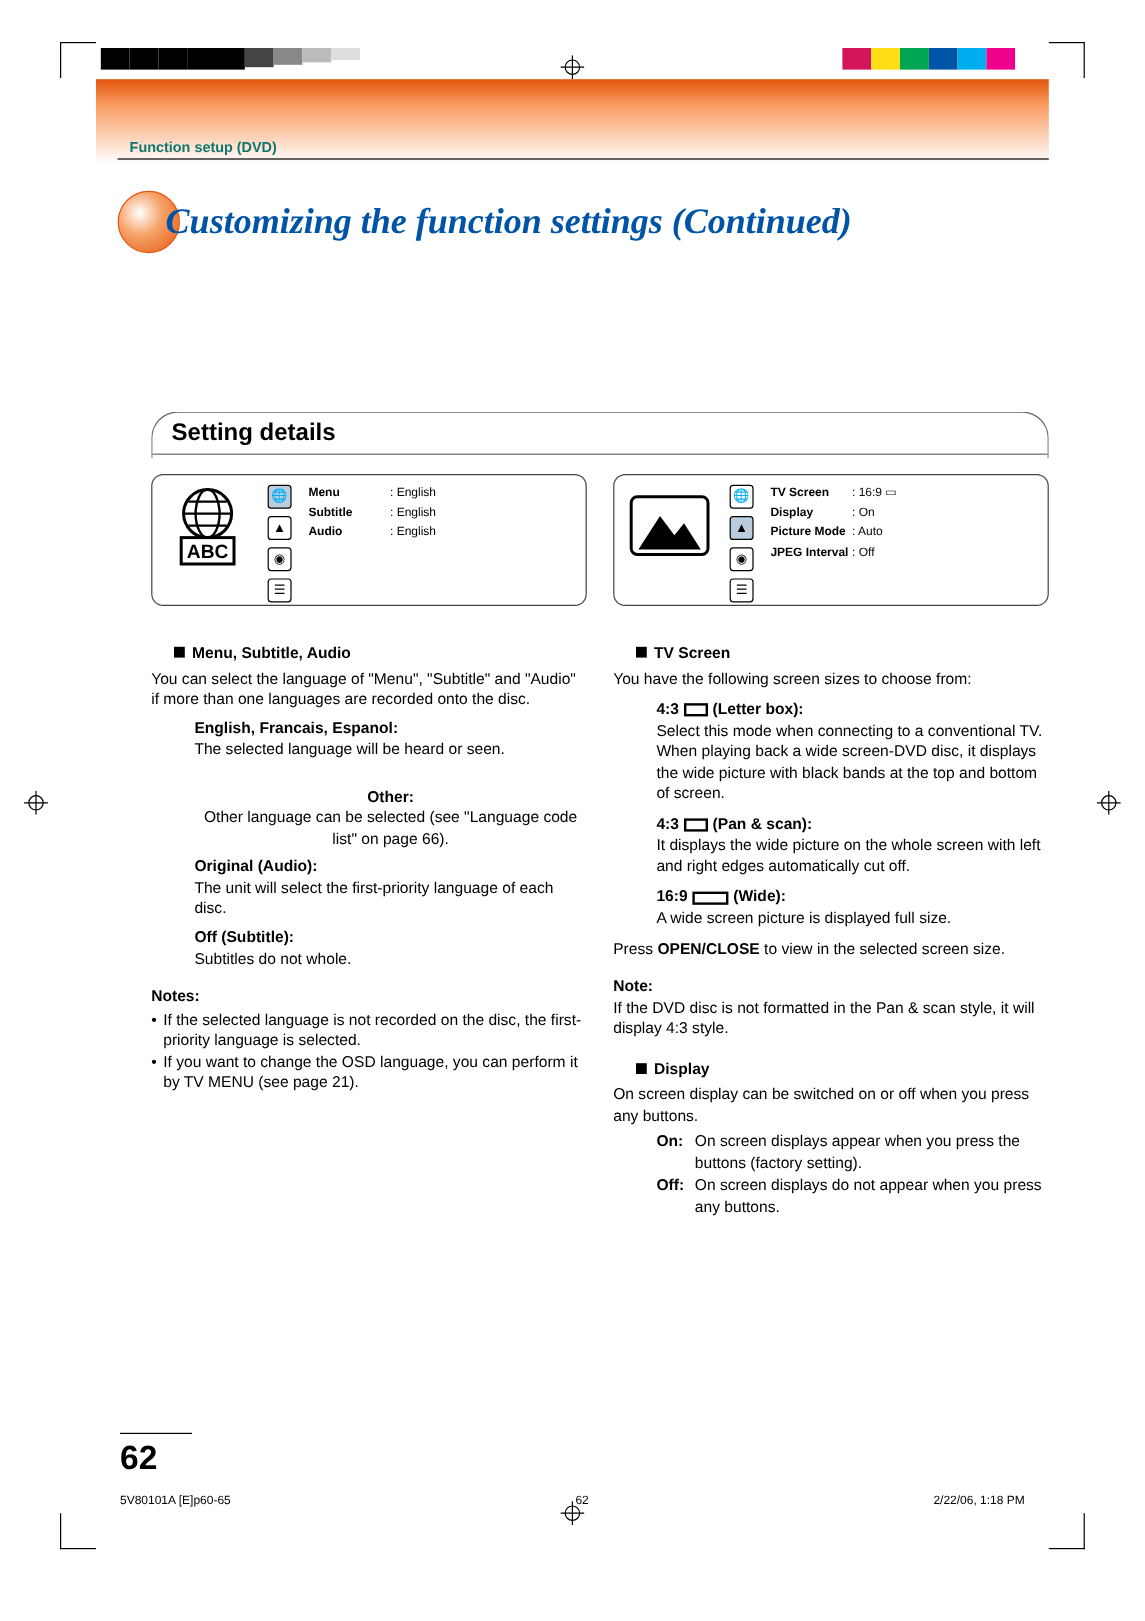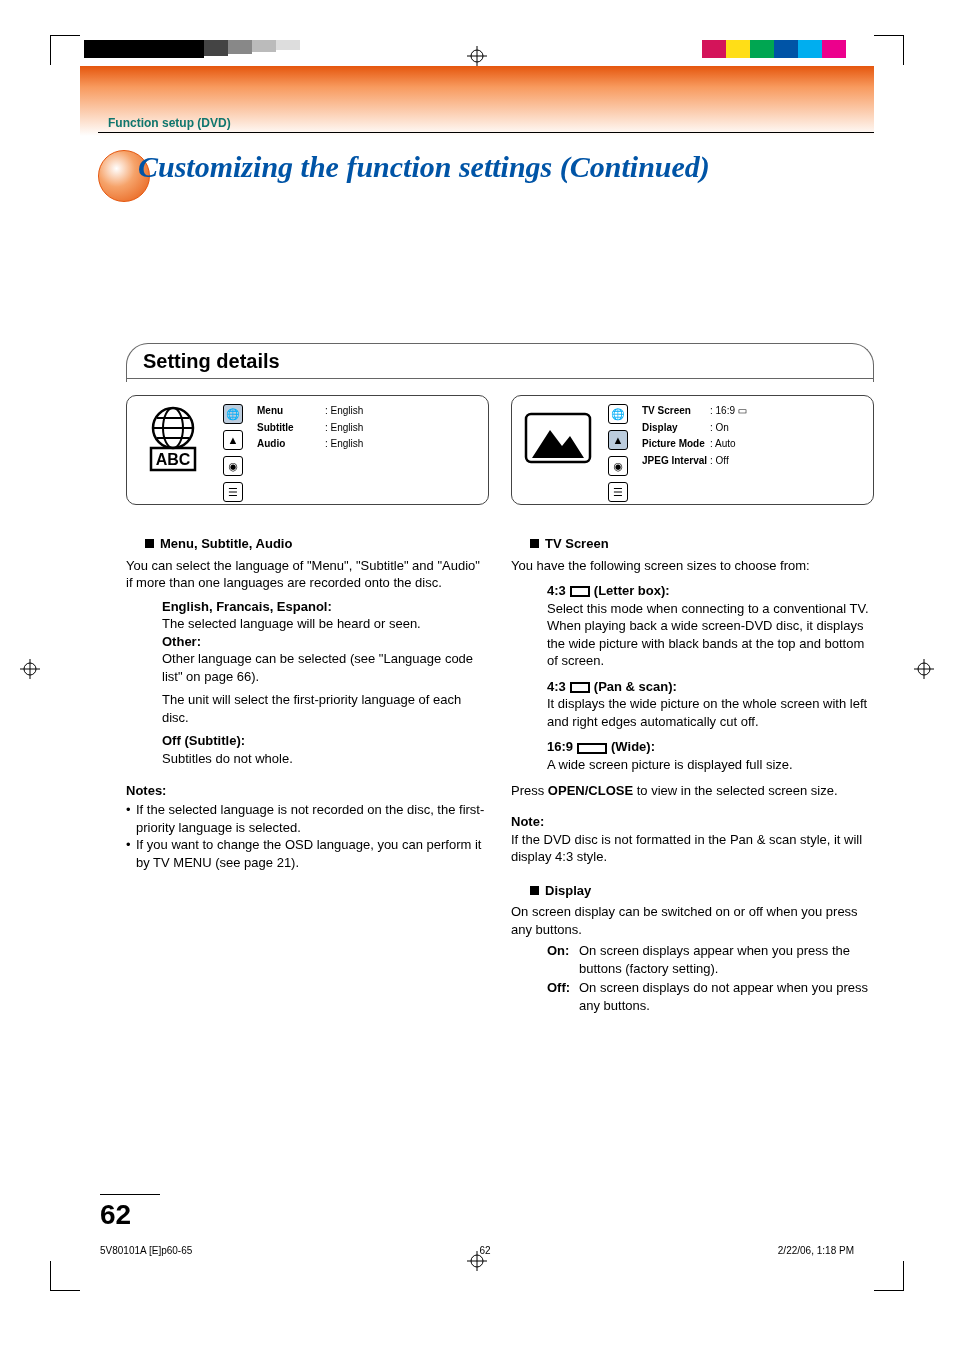--- a/index.html
+++ b/index.html
@@ -53,21 +53,21 @@
     background: linear-gradient(to bottom, #e5560d 0%, #f89a5e 30%, #ffffff 100%);
   }
   .breadcrumb {
     position:absolute;
     top:116px; left:108px;
     font-size:12px; font-weight:bold; color:#0f766e;
   }
   .hr-top { position:absolute; top:132px; left:98px; right:80px; height:1px; background:#000; }
   .title-banner {
     position:absolute; top:150px; left:98px; right:80px; height:70px;
-    display:flex; align-items:flex-start;
+    display:flex; align-items:center;
   }
   .title-circle {
     width:52px; height:52px; border-radius:50%;
     background: radial-gradient(circle at 35% 35%, #fff 0%, #f6a36a 40%, #e5560d 100%);
     border:1px solid #e5560d;
     margin-right:-12px;
     flex:0 0 auto;
   }
   .title-text {
     font-family: "Times New Roman", serif;
@@ -241,25 +241,26 @@
     </div>
 
     <div class="subhead"><span class="sq"></span><span>Menu, Subtitle, Audio</span></div>
     <p>You can select the language of "Menu", "Subtitle" and "Audio" if more than one languages are recorded onto the disc.</p>
 
     <div class="indent" id="left-items">
         <div style="margin-top: 6px;">
           <div class="term">English, Francais, Espanol:</div>
           <div>The selected language will be heard or seen.</div>
         </div>
-        <div style="margin-top: 0;">
+        <div style="margin-top: 22px; text-align: center;">
           <div class="term">Other:</div>
           <div>Other language can be selected (see "Language code list" on page 66).</div>
         </div>
         <div style="margin-top: 6px;">
+          <div class="term">Original (Audio):</div>
           <div>The unit will select the first-priority language of each disc.</div>
         </div>
         <div style="margin-top: 6px;">
           <div class="term">Off (Subtitle):</div>
           <div>Subtitles do not whole.</div>
         </div>
       </div>
 
     <div class="notes-head">Notes:</div>
     <div class="bullets" id="left-notes">

